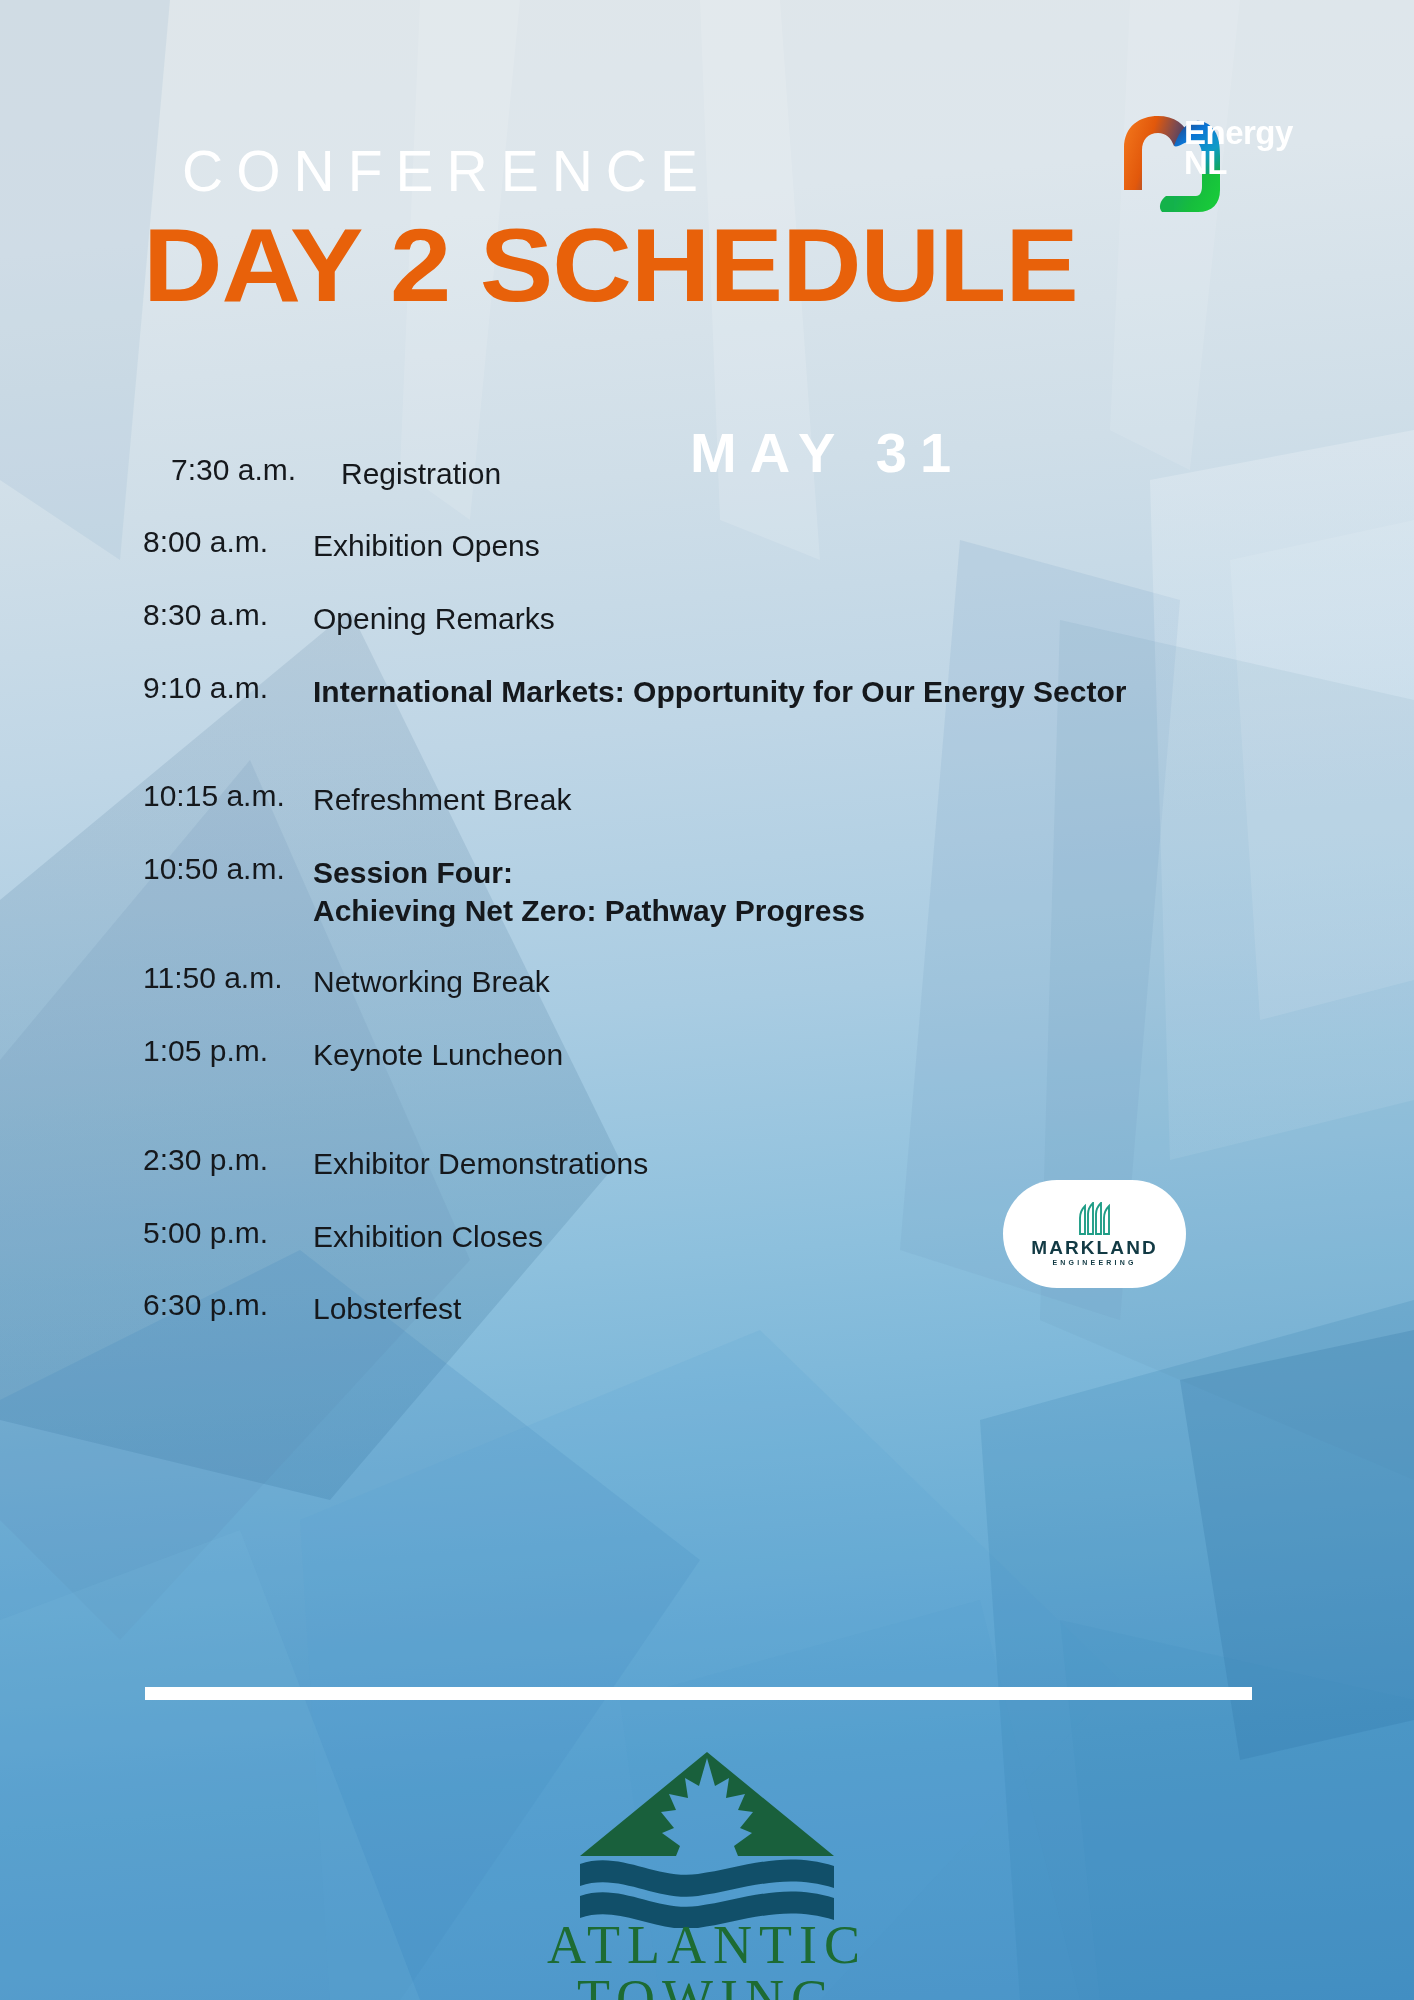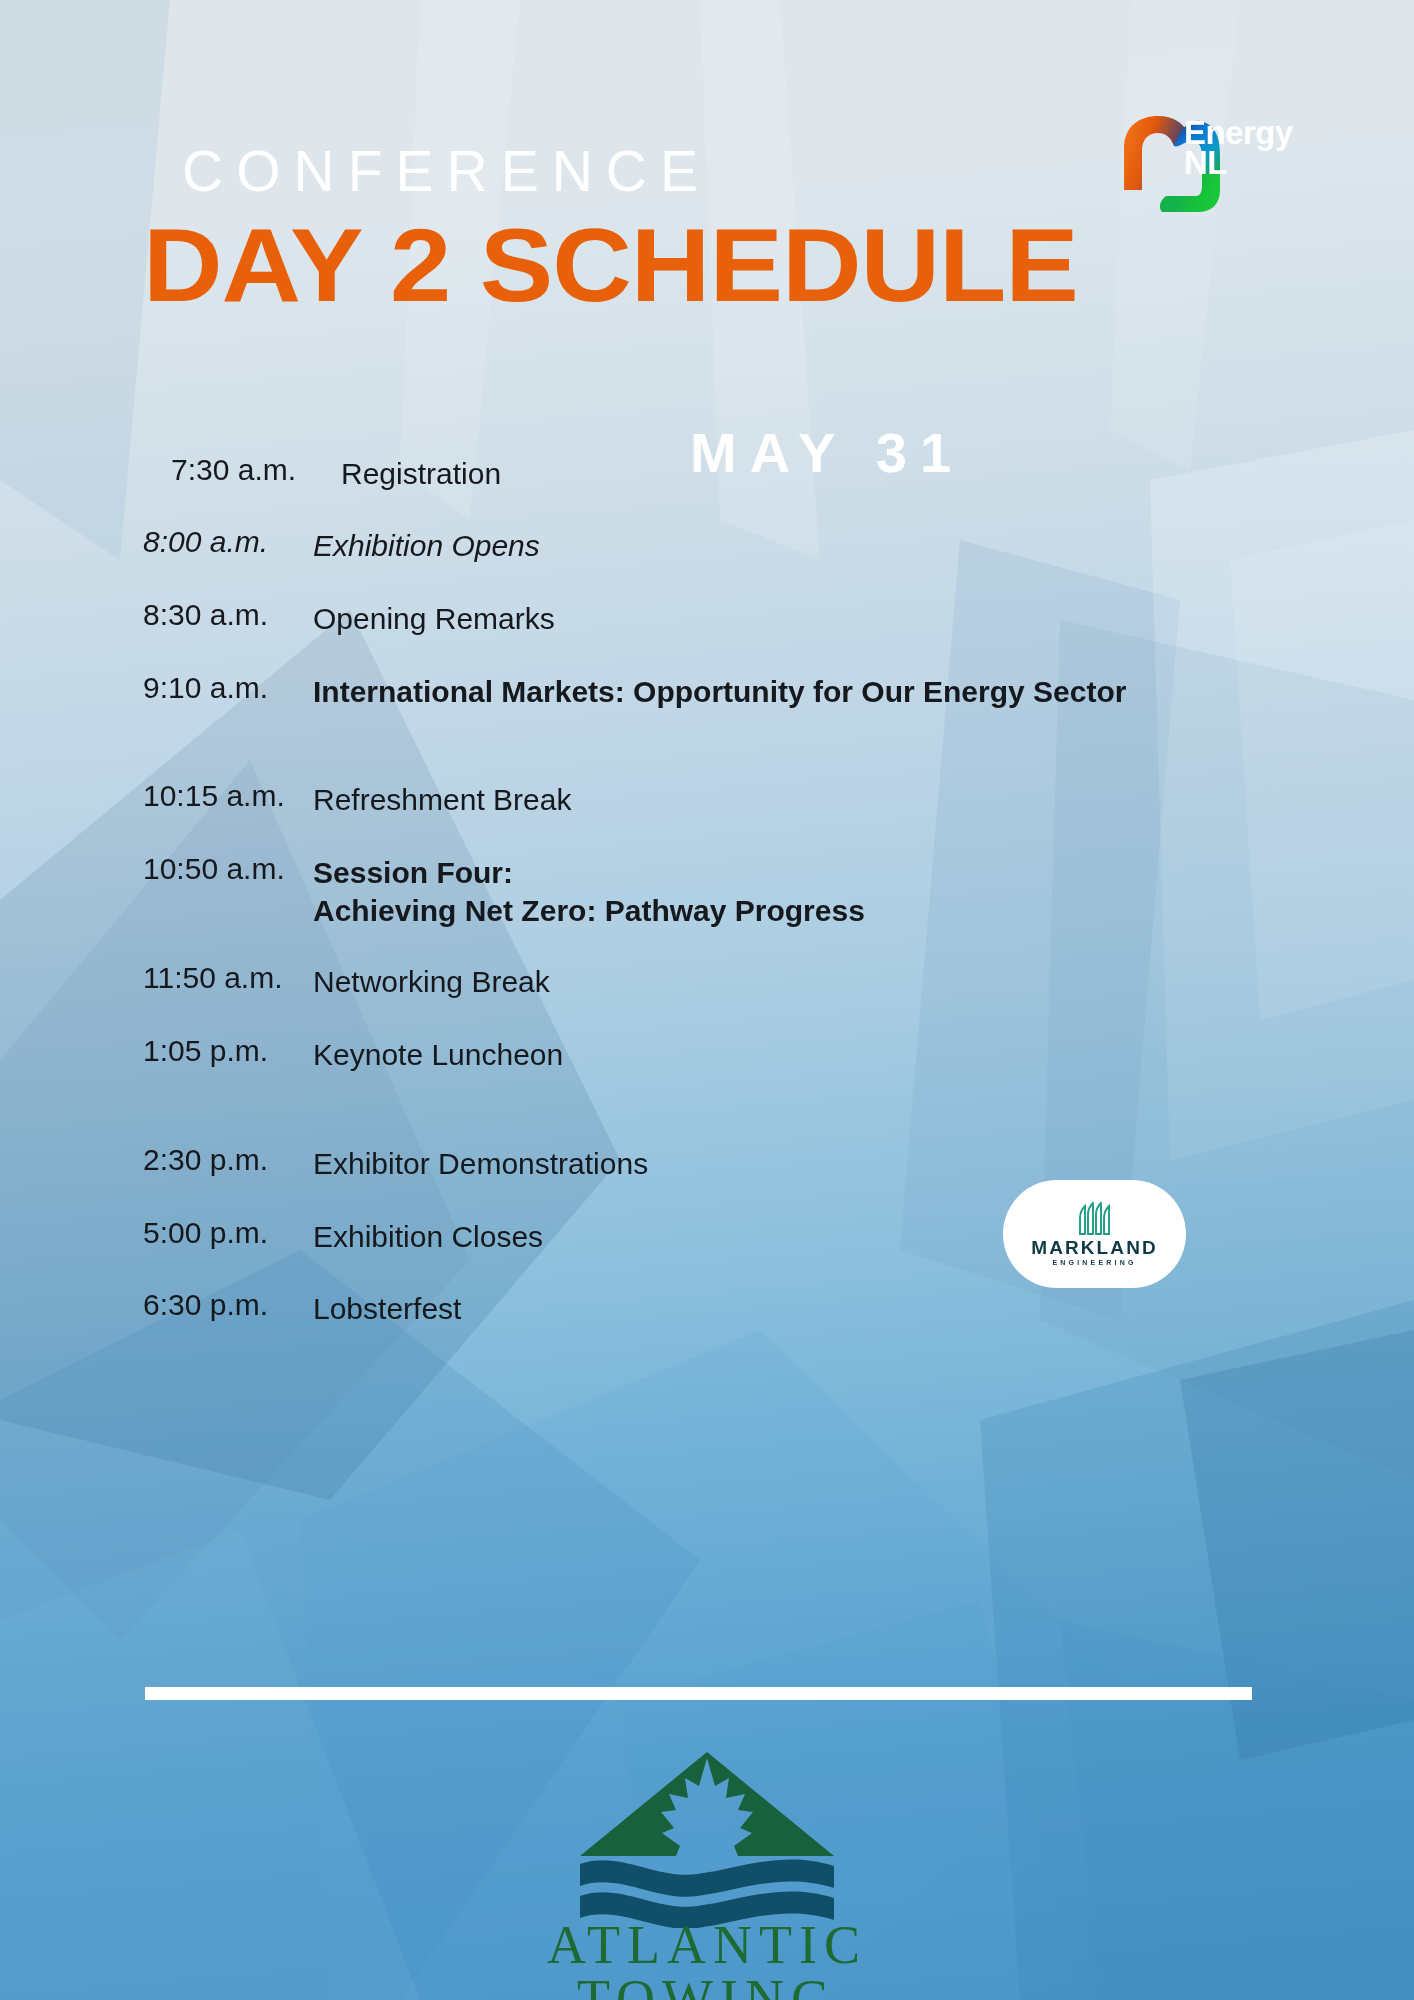--- a/index.html
+++ b/index.html
@@ -213,21 +213,21 @@
     </div>
   </div>
 
   <div id="schedule" style="position: absolute;">
       <div class="row" style="position: absolute; left: 0px; top: 0px; width: 100%; margin-left: 28px;">
         <div class="time">7:30 a.m.</div>
         <div class="desc">
           <div class="l1">Registration</div>
         </div>
       </div>
-      <div class="row" style="position: absolute; left: 0px; top: 72px; width: 100%; font-style: italic;">
+      <div class="row" style="position: absolute; left: 0px; top: 72px; width: 100%;">
         <div class="time">8:00 a.m.</div>
         <div class="desc">
           <div class="l1">Exhibition Opens</div>
         </div>
       </div>
       <div class="row" style="position: absolute; left: 0px; top: 145px; width: 100%;">
         <div class="time">8:30 a.m.</div>
         <div class="desc">
           <div class="l1">Opening Remarks</div>
         </div>

